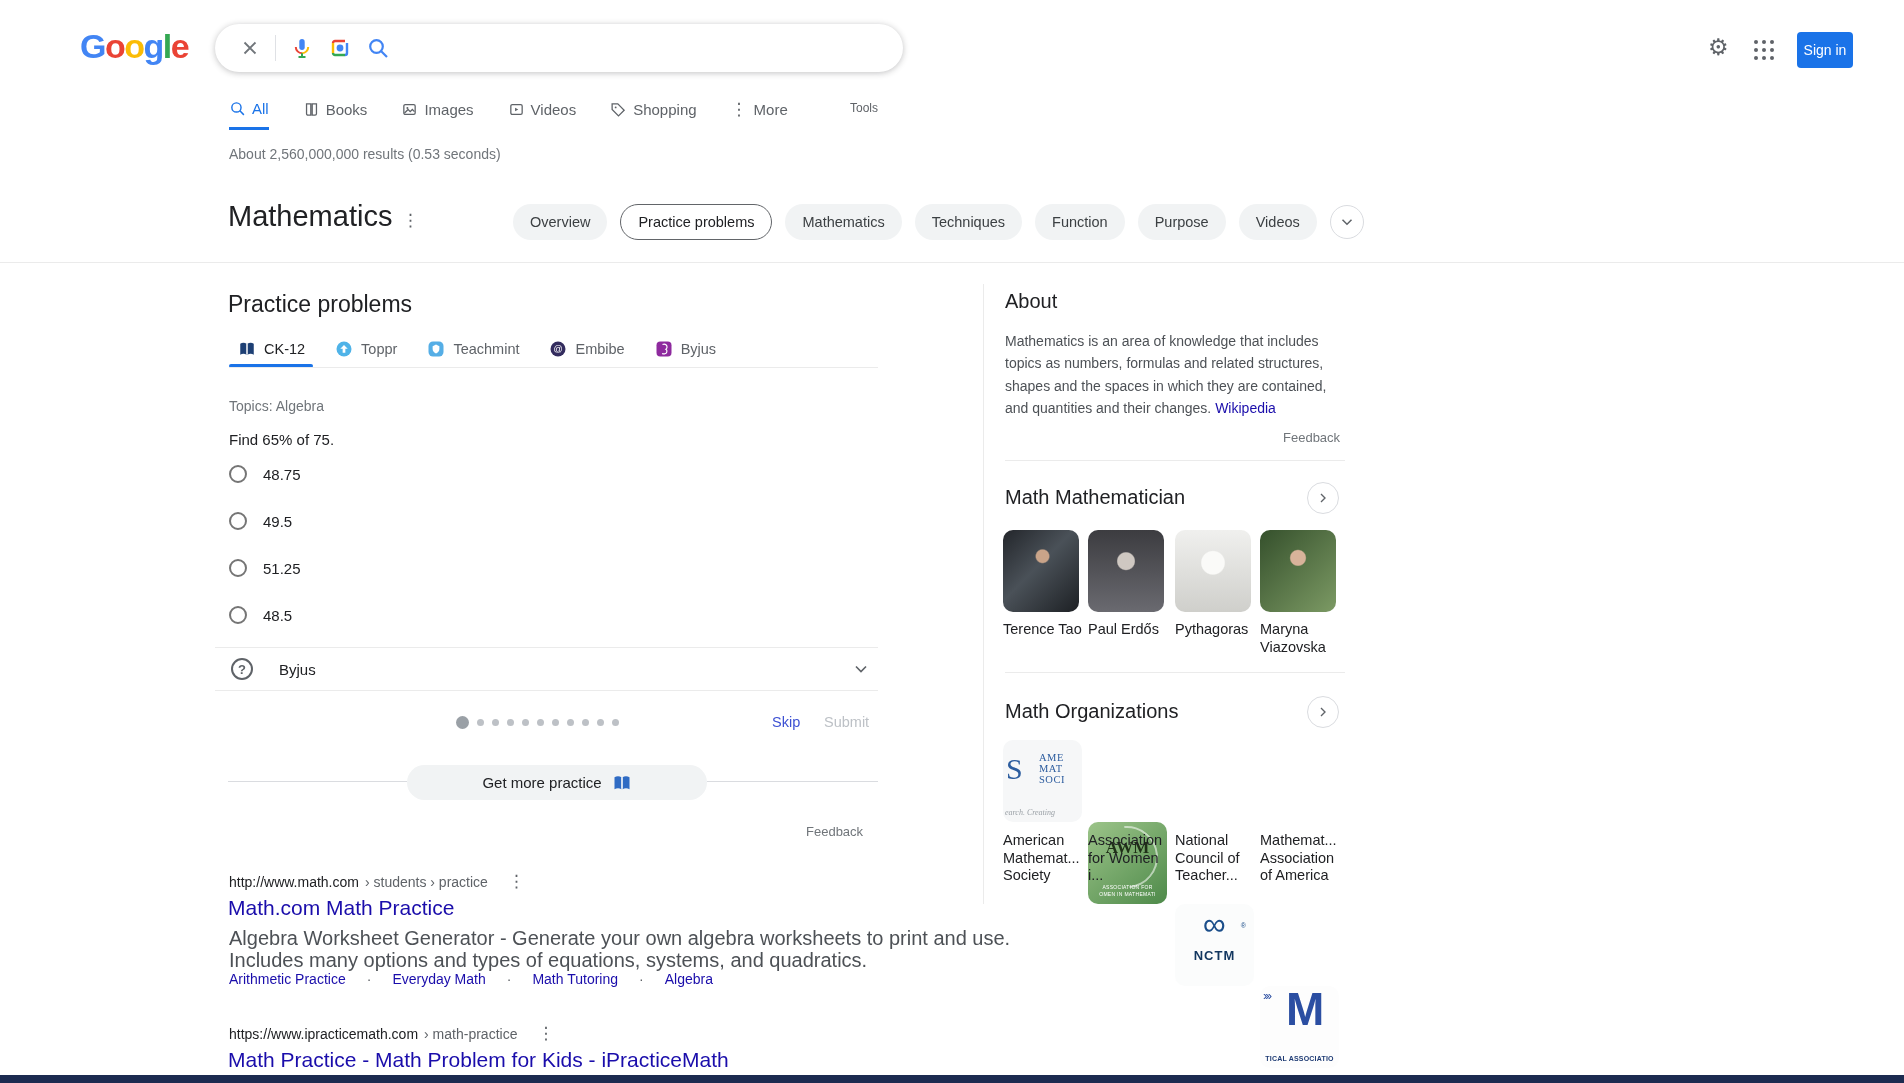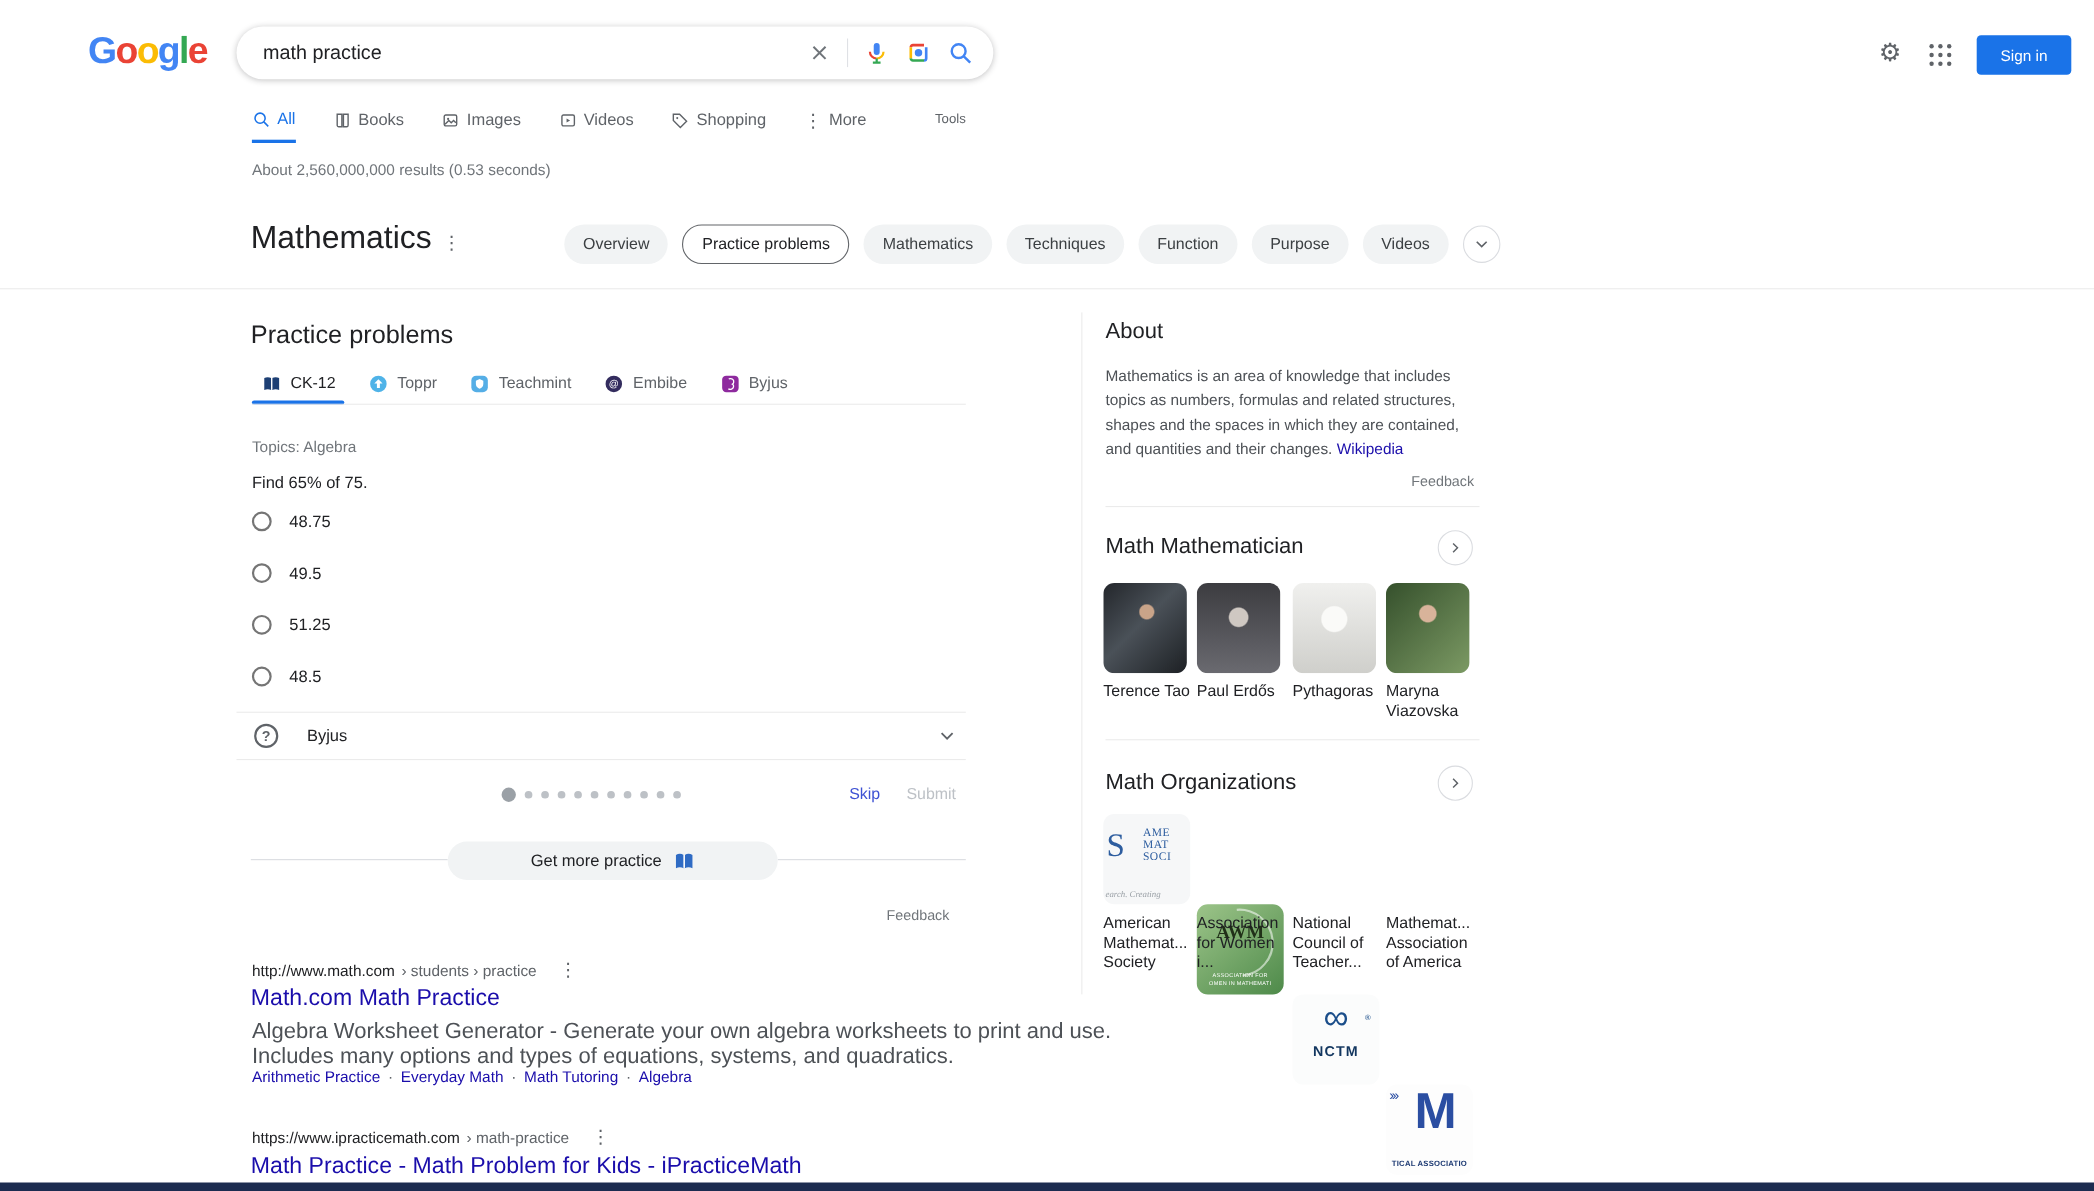--- a/index.html
+++ b/index.html
@@ -14,21 +14,21 @@
                background:#fff; box-shadow:0 1px 6px rgba(32,33,36,.28);
                display:flex; align-items:center; padding:0 18px 0 24px; }
   .searchbox input { border:none; outline:none; flex:1; font-size:18px; color:#202124;
                font-family:"Liberation Sans", sans-serif; background:transparent; }
   .sb-icons { display:flex; align-items:center; gap:14px; }
   .sb-divider { width:1px; height:26px; background:#dfe1e5; }
   .icon-btn { cursor:pointer; display:flex; align-items:center; justify-content:center; }
   .gear { font-size:23px; color:#5f6368; line-height:1; }
   .apps-grid { display:grid; grid-template-columns:repeat(3,4px); gap:4px; }
   .apps-grid span { width:4px; height:4px; border-radius:50%; background:#5f6368; }
-  .signin { left:1797px; top:32px; width:86px; height:36px; background:#1a73e8; color:#fff;
+  .signin { left:1797px; top:32px; width:56px; height:36px; background:#1a73e8; color:#fff;
             font-size:14px; font-weight:500; border:none; border-radius:4px; cursor:pointer;
             font-family:"Liberation Sans", sans-serif; }
 
   
   .tabsrow { left:229px; top:99px; display:flex; gap:34px; }
   .rtab { display:flex; align-items:center; gap:6px; font-size:15px; color:#5f6368;
           padding-bottom:10px; cursor:pointer;justify-content:space-between; }
   .rtab svg { width:17px; height:17px; }
   .rtab.sel { color:#1a73e8; border-bottom:3px solid #1a73e8; }
   .tools { left:850px; top:101px; font-size:12px; color:#5f6368; cursor:pointer; }
@@ -70,21 +70,21 @@
   .more-pill { left:407px; top:765px; width:300px; height:35px; border-radius:18px; background:#f1f3f4;
                display:flex; align-items:center; justify-content:center; gap:10px; cursor:pointer; }
   .more-pill span { font-size:15px; color:#202124; }
   .feedback { font-size:13px; color:#70757a; cursor:pointer; }
 
   
   .url { font-size:14px; color:#202124; display:flex; align-items:center; gap:6px; }
   .crumb { color:#5f6368; }
   .r-title { font-size:21px; color:#1a0dab; cursor:pointer; }
   .r-desc { font-size:20px; color:#4d5156; }
-  .r-links { font-size:14px; color:#1a0dab; display:flex; gap:7px; }
+  .r-links { font-size:14px; color:#1a0dab; display:flex; gap:21px; }
   .r-links a { color:#1a0dab; text-decoration:none; cursor:pointer; }
   .sep { color:#5f6368; }
 
   
   .vdiv { left:983px; top:284px; width:1px; height:620px; background:#ebebeb; }
   .kp-h { font-size:20px; color:#202124; }
   .kp-text { font-size:14px; color:#4d5156; line-height:22.4px; }
   .kp-text a, .wiki { color:#1a0dab; text-decoration:none; cursor:pointer; }
   .pcard { width:76px; height:82px; border-radius:10px; cursor:pointer; }
   .pname { width:82px; font-size:14.5px; line-height:18px; color:#202124; }
@@ -122,21 +122,20 @@
   .bottom-strip { left:0; top:1075px; width:1904px; height:8px; background:#1c2b50; }
 </style>
 </head>
 <body>
 
 <div class="screen">
 
   <div class="abs logo" style="left:80px; top:27px;"><span class="l-b">G</span><span class="l-r">o</span><span class="l-y">o</span><span class="l-b">g</span><span class="l-g">l</span><span class="l-r">e</span></div>
 
   <div class="abs searchbox">
-    <input type="text" value="math practice" style="">
     <div class="sb-icons">
       <div class="icon-btn">
         <svg width="22" height="22" viewBox="0 0 24 24">
             <path d="M6 6l12 12M18 6L6 18" stroke="#70757a" stroke-width="2" fill="none"></path>
           </svg>
       </div>
       <div class="sb-divider"></div>
       <div class="icon-btn">
         <svg width="24" height="24" viewBox="0 0 24 24">
           <rect x="9.3" y="3" width="5.4" height="11" rx="2.7" fill="#4285f4"></rect>

